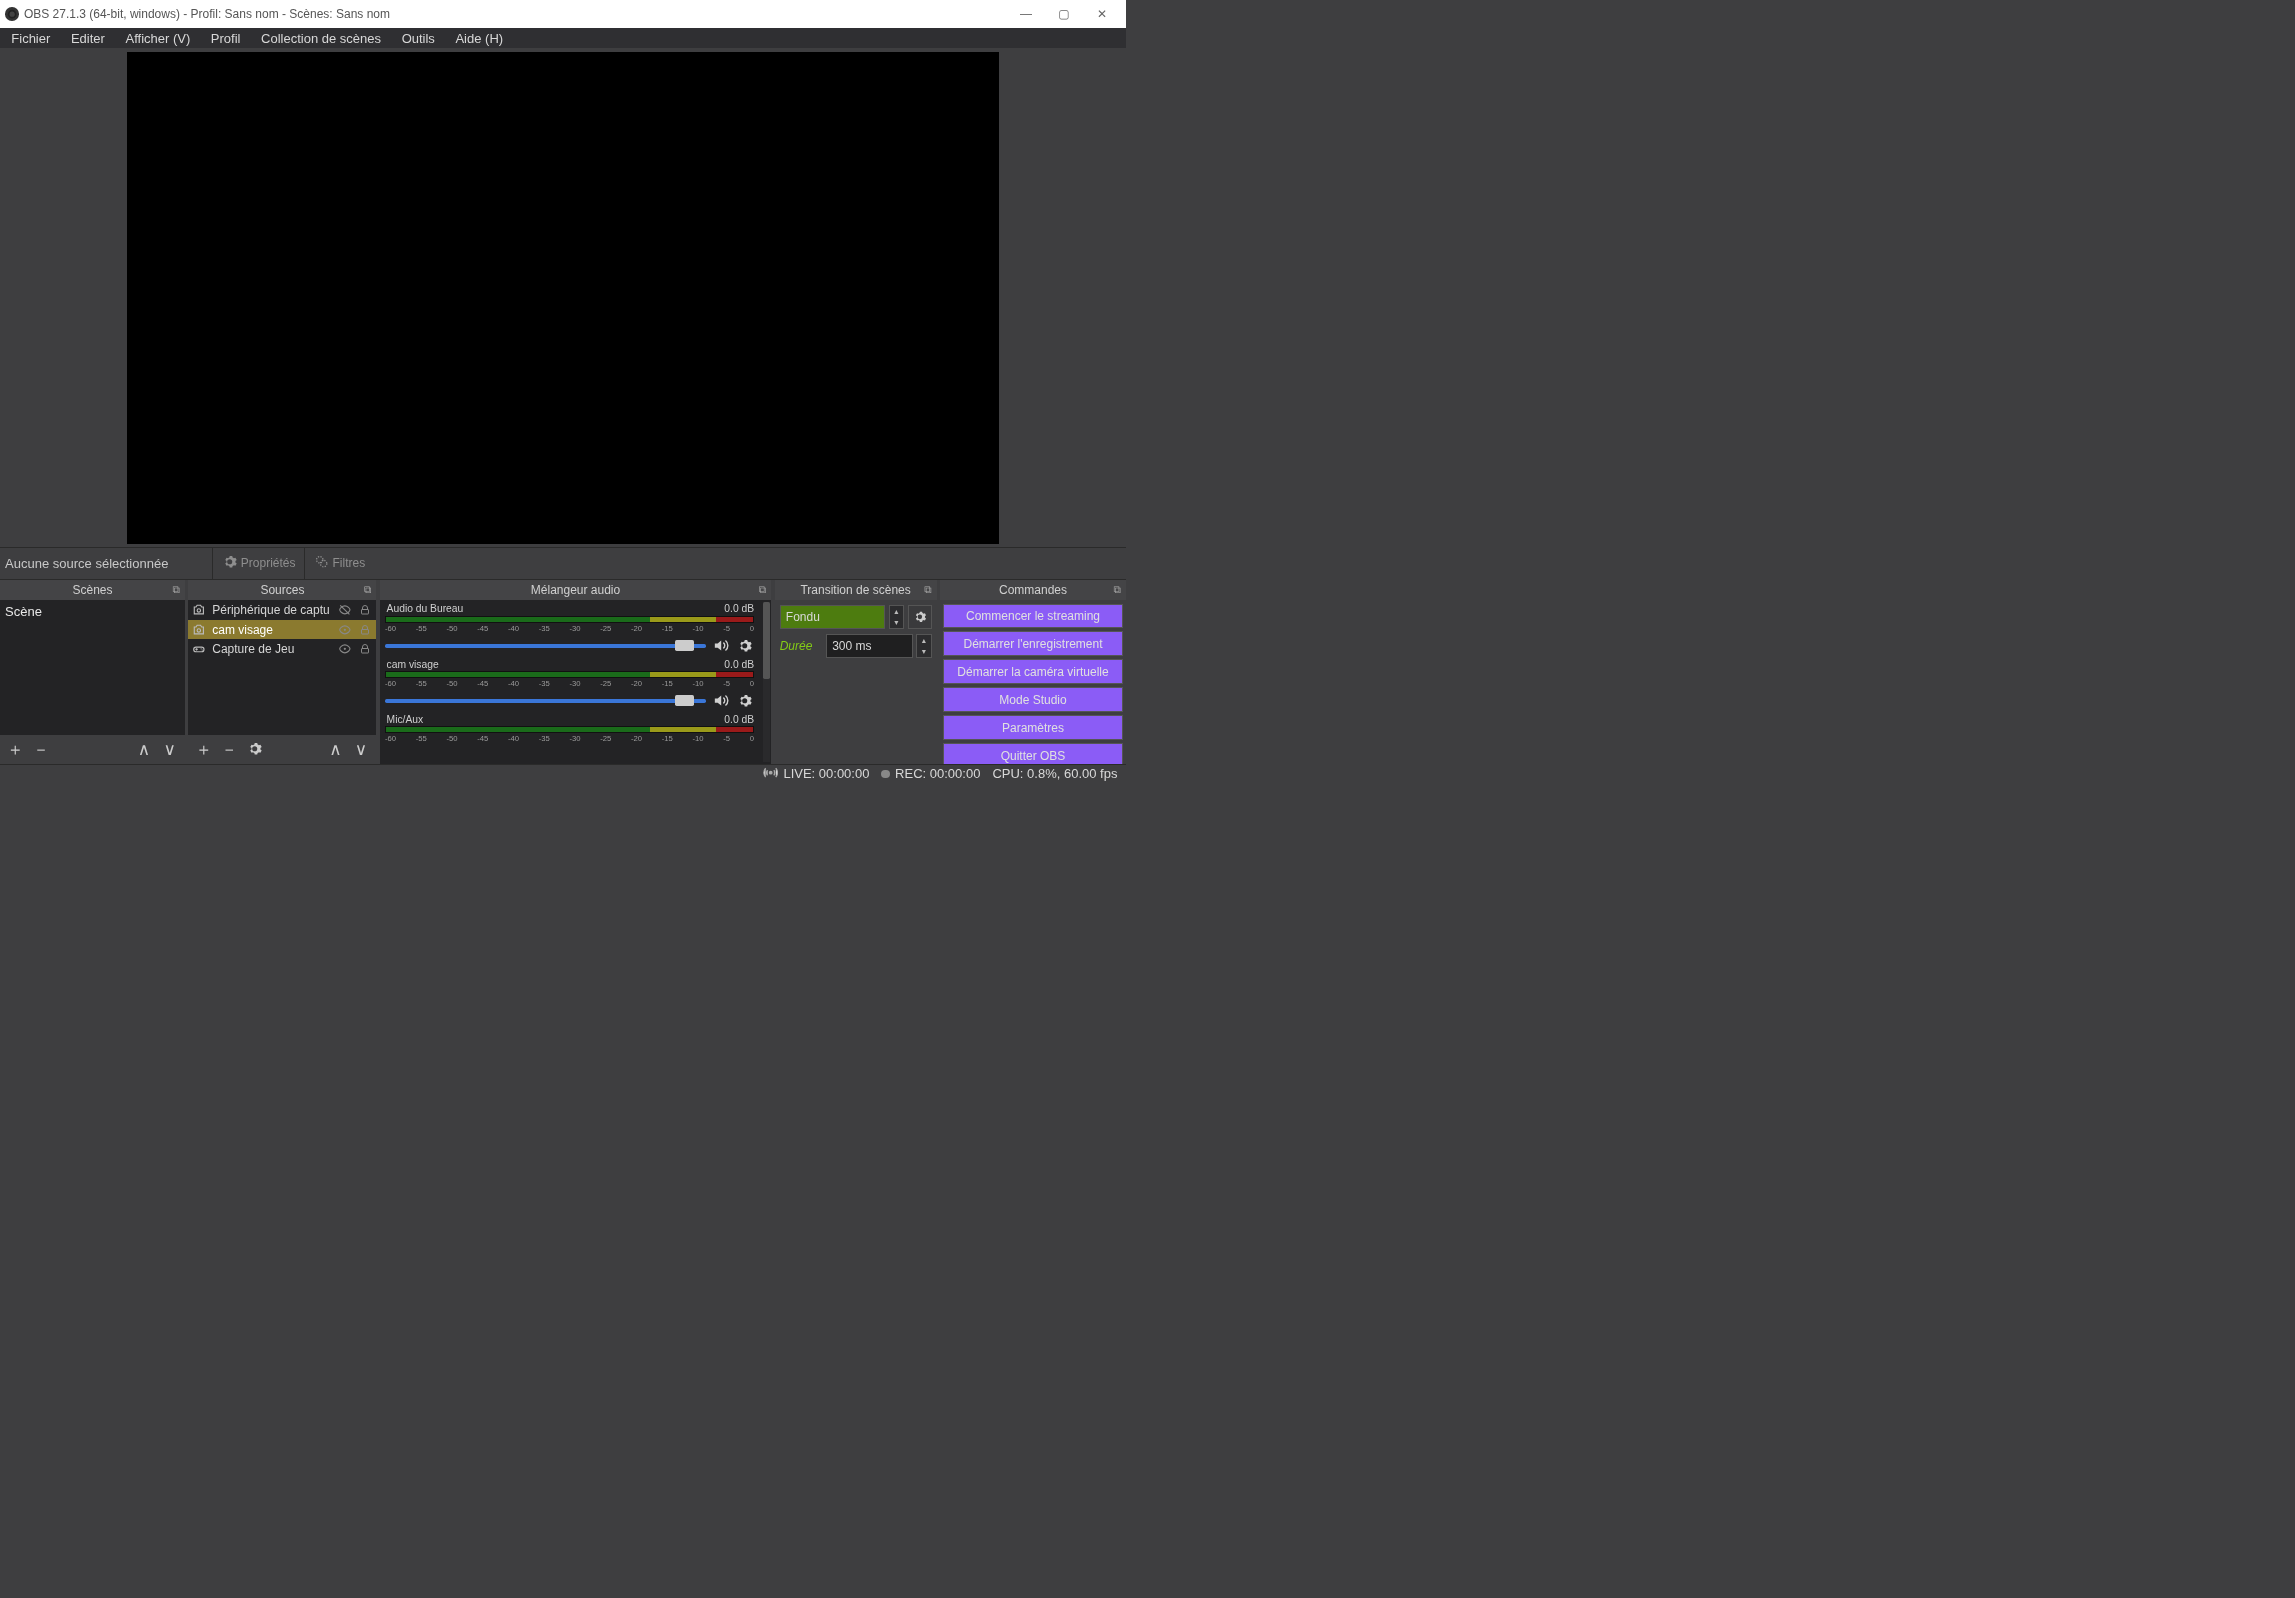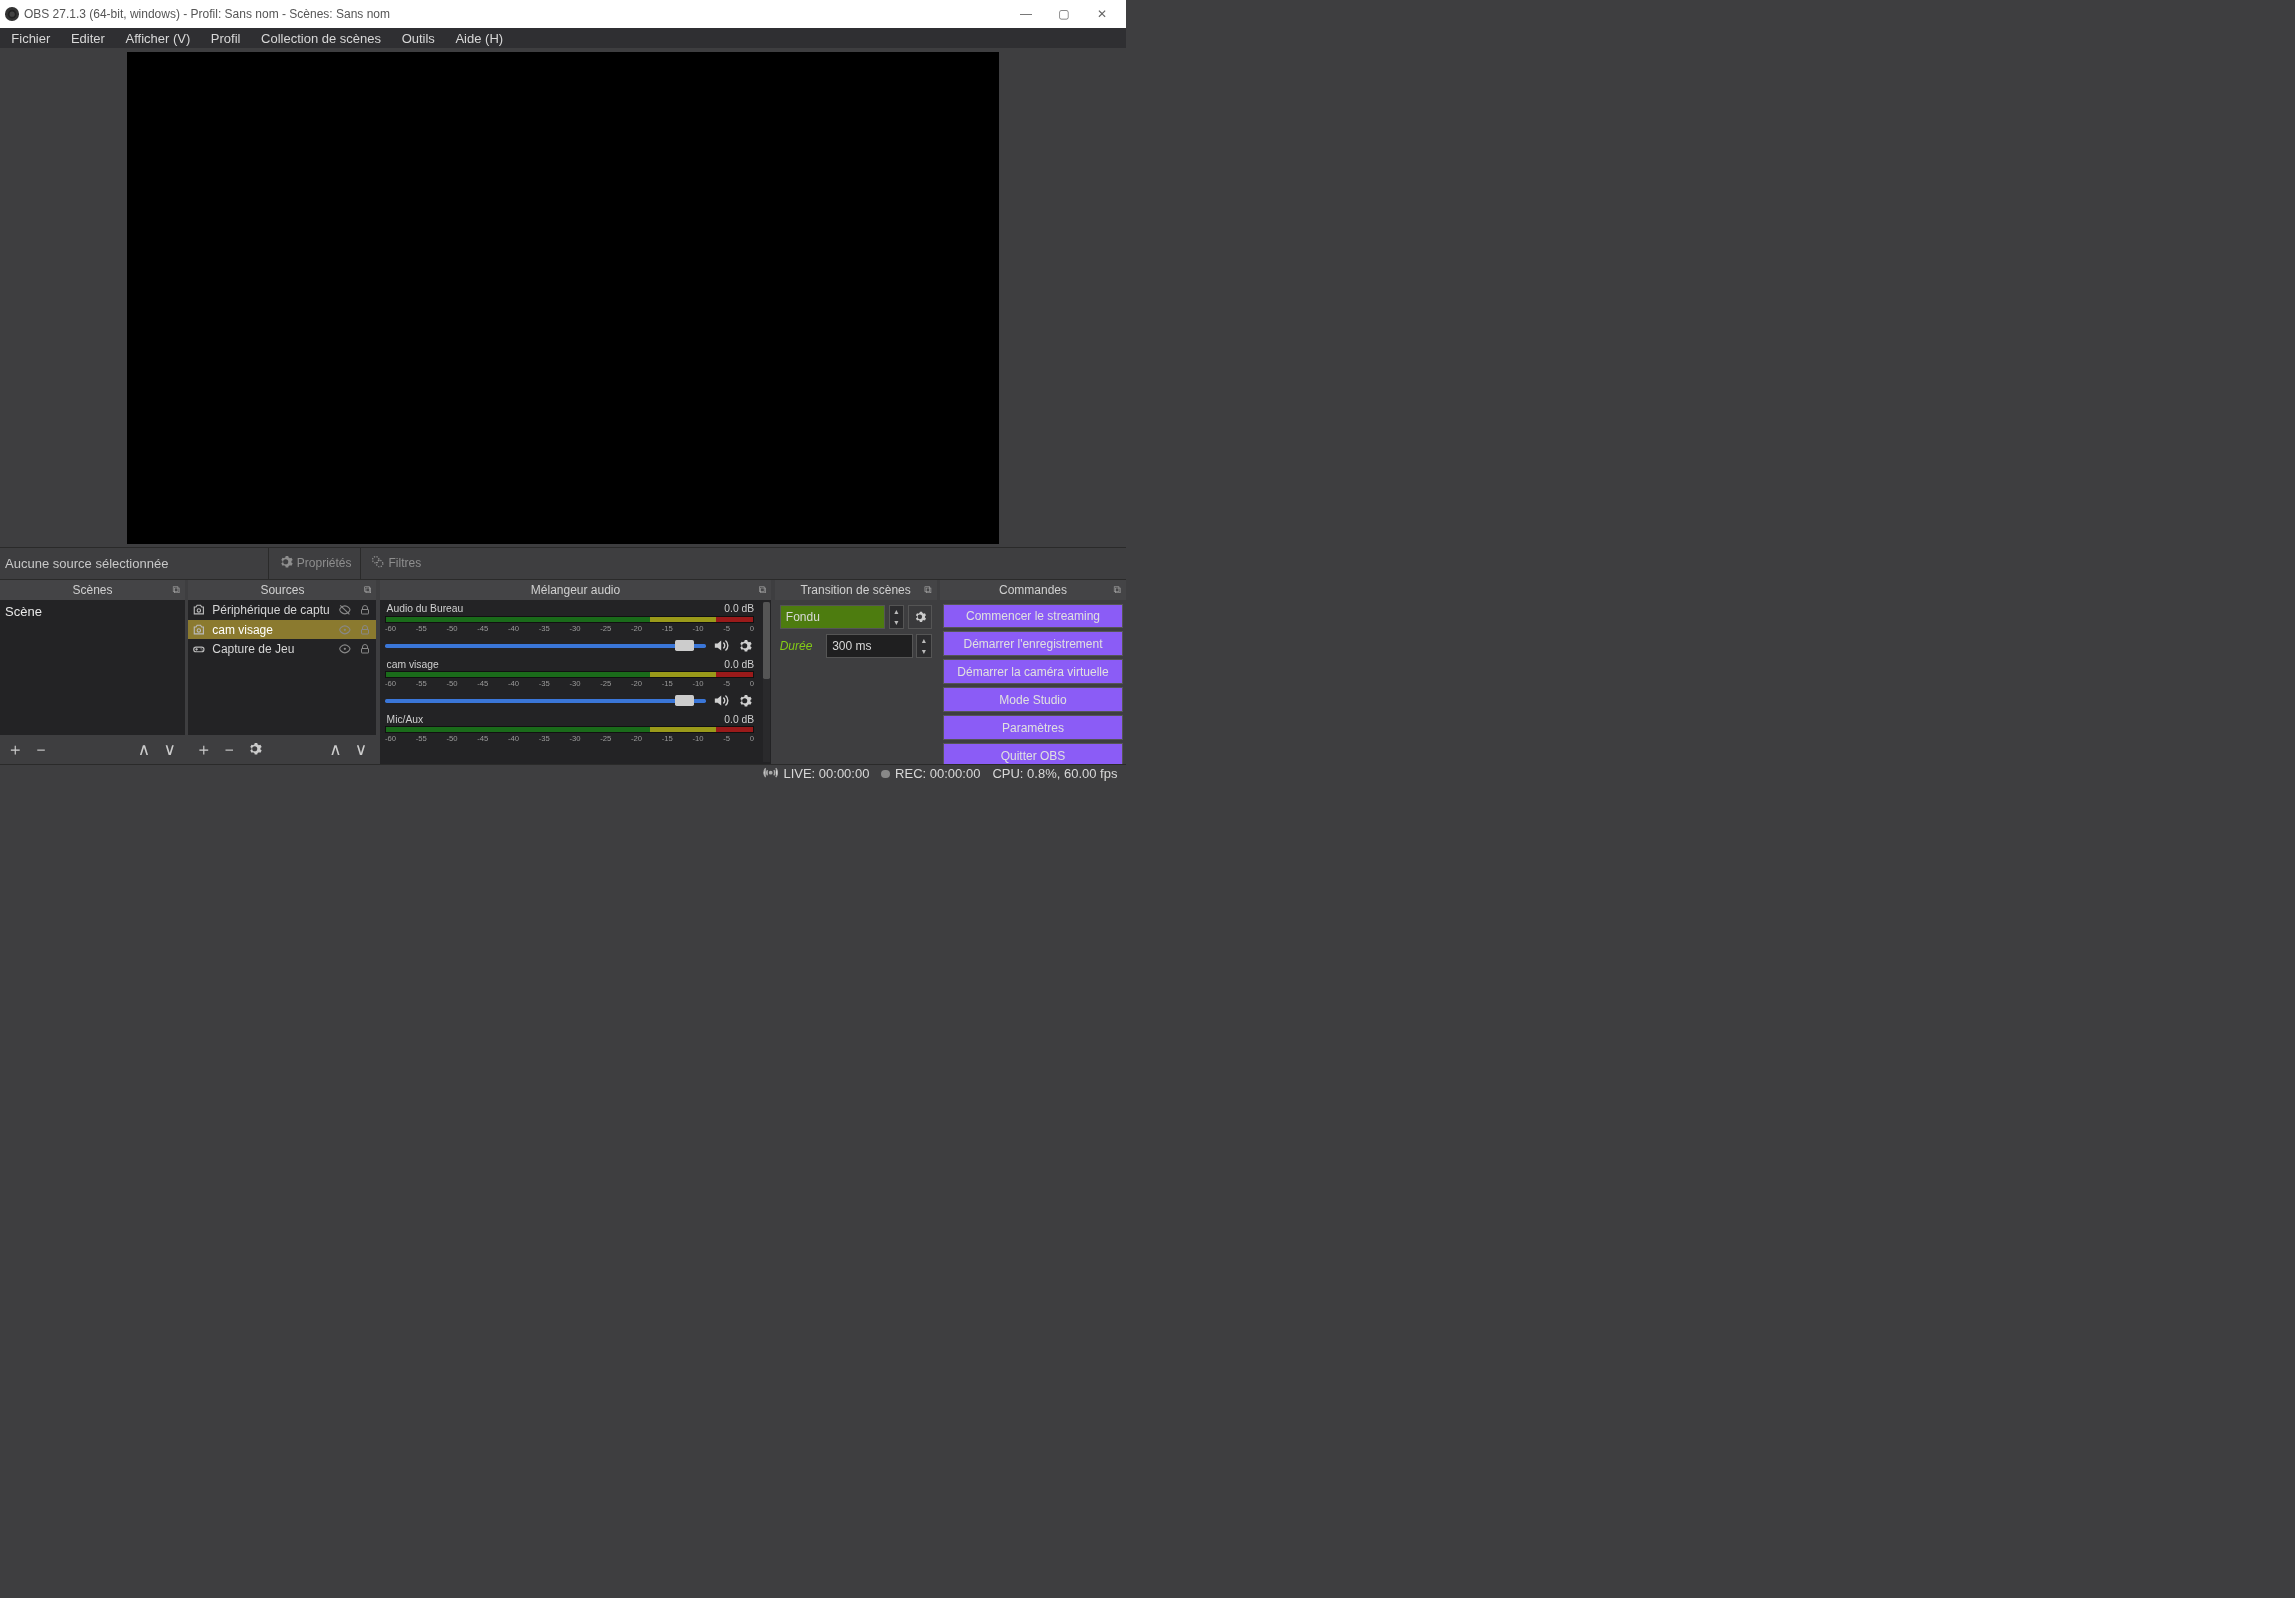--- a/index.html
+++ b/index.html
@@ -16,21 +16,21 @@
 .menubar { background: #2f2f32; height: 26px; display: flex; align-items: center; padding: 0 1px; gap: 0; color:#d8d8d8; }
 .menubar .menu-item { padding: 2.6px 10.3px; font-size: 13px; cursor: pointer; }
 
 
 .preview-wrap { flex: 1; background: #3e3e40; display: flex; align-items: center; justify-content: center; padding: 3.4px 0; }
 .preview-canvas { background: #000; width: 872px; height: 492px; }
 
 
 .source-toolbar { background: #3e3e40; height: 32.5px; display: flex; align-items: center; padding: 0 3.4px; border-top: 0.9px solid #2a2a2a; border-bottom: 0.9px solid #2a2a2a; }
 .src-sel-label { color: #c8c8c8; font-size: 13px; margin-left: 1.7px; }
-.src-btns { display: flex; margin-left: 100px; }
+.src-btns { display: flex; margin-left: 44px; }
 .src-btn { display: flex; align-items: center; gap: 3.4px; padding: 3.4px 8.6px; color:#8e8e8e; border-left:0.9px solid #2a2a2a; height:32.5px;}
 .src-btn svg { width:15.4px; height:15.4px; }
 
 
 .docks { display: flex; height: 184px; }
 .dock { display: flex; flex-direction: column; background: #3e3e40; }
 .dock + .dock { margin-left: 3.4px; }
 .dock-header { background: #444446; height: 20.5px; display: flex; align-items: center; justify-content: center; color: #d0d0d0; font-size: 12px; position: relative; }
 .dock-header .dock-title { flex:1; text-align:center; }
 .dock-pop { position:absolute; right:5.1px; font-size:10.3px; color:#aaa; }

